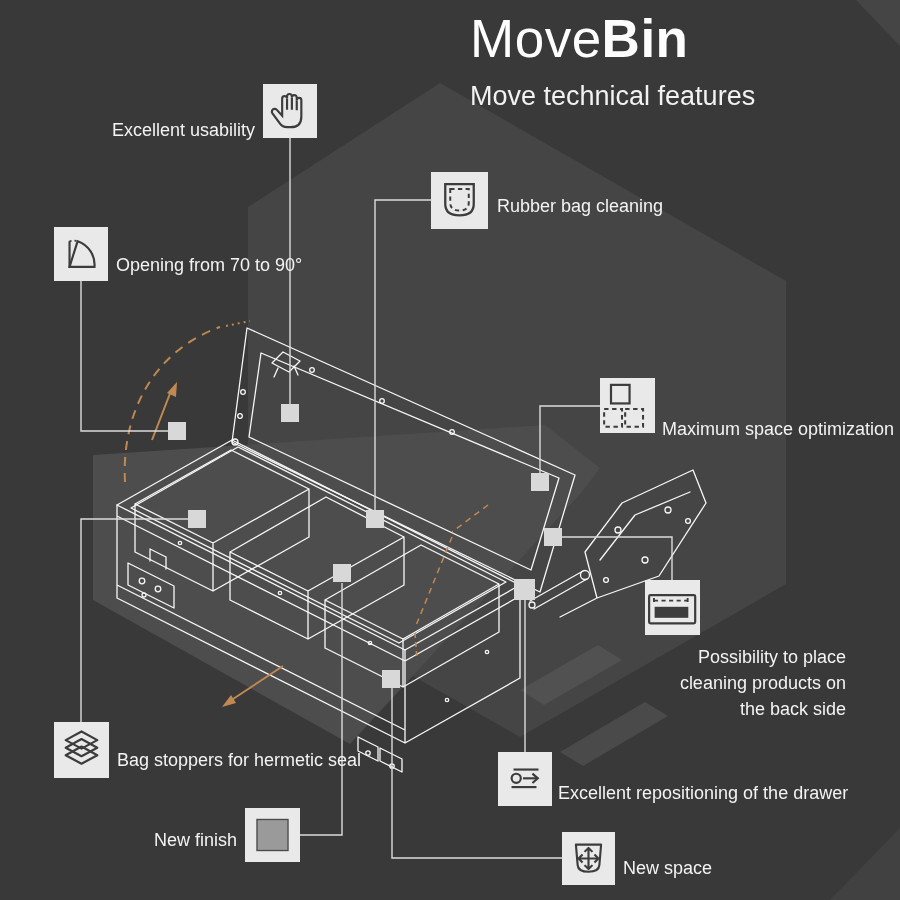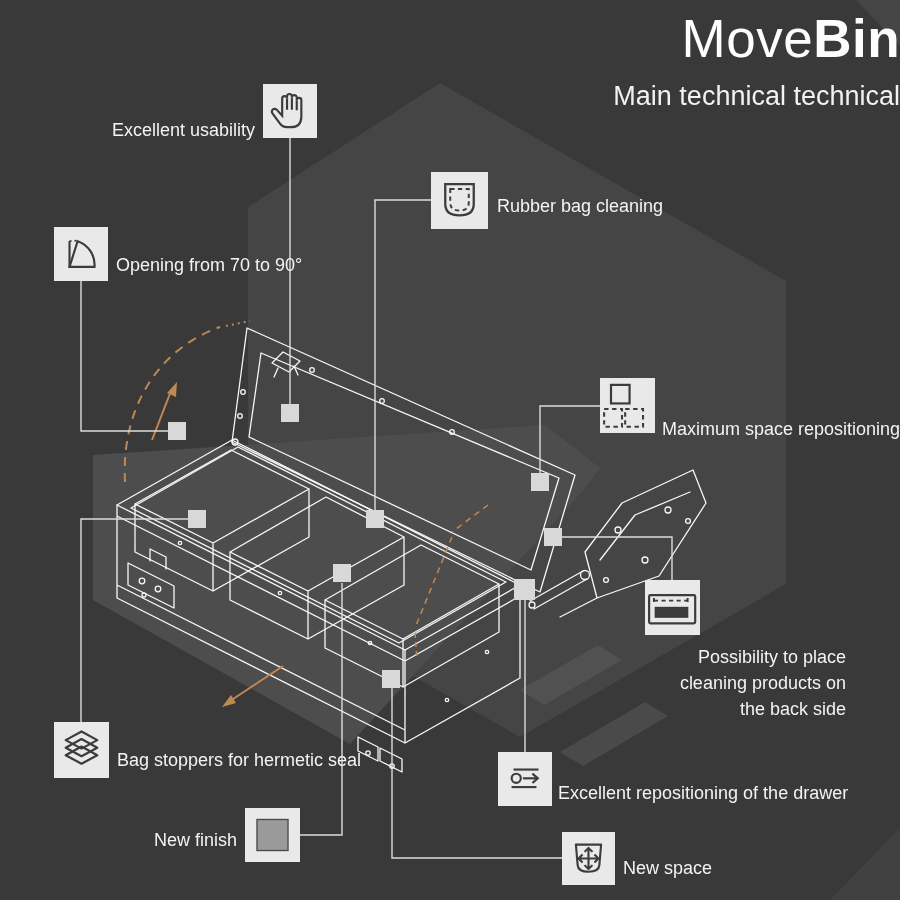--- a/index.html
+++ b/index.html
@@ -2,21 +2,21 @@
 <html><head>
 <meta charset="utf-8">
 <style>
   html,body{margin:0;padding:0;background:#222;}
   .stage{
     position:relative;width:900px;height:900px;overflow:hidden;
     background:#393939;
     font-family:"Liberation Sans",sans-serif;
   }
   .scene{position:absolute;left:0;top:0;width:900px;height:900px;}
-  .header{position:absolute;left:470px;top:10px;width:430px;text-align:right;color:#fff;}
+  .header{position:absolute;left:470px;top:10px;width:430px;text-align:left;color:#fff;}
   .brand{font-size:53px;line-height:58px;font-weight:400;letter-spacing:.5px;color:#fdfdfd;}
   .brand b{font-weight:700;}
   .subtitle{font-size:27px;line-height:30px;margin-top:13px;font-weight:400;color:#f2f2f2;}
   .ibox{
     position:absolute;width:54px;height:54px;background:#e9e9e9;
     display:flex;align-items:center;justify-content:center;box-sizing:border-box;
   }
   .ibox svg{width:100%;height:100%;display:block;}
   .lbl{
     position:absolute;color:#f3f3f3;font-size:18px;line-height:1.45;
@@ -138,21 +138,21 @@
       <rect x="544" y="528" width="18" height="18"></rect>
       <rect x="188" y="510" width="18" height="18"></rect>
       <rect x="333" y="564" width="18" height="18"></rect>
       <rect x="382" y="670" width="18" height="18"></rect>
       <rect x="514" y="579" width="21" height="21"></rect>
     </g>
   </svg>
 
   <div class="header">
     <div class="brand"><span>Move</span><b>Bin</b></div>
-    <div class="subtitle">Main technical technical</div>
+    <div class="subtitle">Move technical features</div>
   </div>
 
   <div class="ibox s-usability">
     <svg viewBox="0 0 40 40" stroke="#3c3c3c" stroke-width="1.6" fill="none">
       <path d="M14.2 20.5 V10.8 a1.8 1.8 0 0 1 3.6 0 V9.2 a1.8 1.8 0 0 1 3.6 0 V10 a1.8 1.8 0 0 1 3.6 0 V12 a1.7 1.7 0 0 1 3.4 0 V24 q0 8 -8 8 h-2.6 q-3.4 0 -5.2 -2.6 l-5.6 -7.6 a2.1 2.1 0 0 1 3.3 -2.6 l3.9 4.3 z"></path>
       <path d="M17.8 10.8 V19 M21.4 10 V19 M25 12 V19.5"></path>
     </svg>
   </div>
   <div class="ibox s-rubber">
     <svg viewBox="0 0 40 40" stroke="#3c3c3c" stroke-width="1.6" fill="none">
@@ -206,20 +206,20 @@
     <svg viewBox="0 0 40 40" stroke="#3c3c3c" stroke-width="1.6" fill="none" stroke-linejoin="round">
       <path d="M10.5 9.5 H29.5 L28.2 25 q-0.4 5 -8.2 5 q-7.8 0 -8.2 -5 z"></path>
       <path d="M20 12.5 V27.5 M17 15 L20 12 L23 15 M17 25 L20 28 L23 25"></path>
       <path d="M13 20 H27 M15.5 17 L12.5 20 L15.5 23 M24.5 17 L27.5 20 L24.5 23"></path>
     </svg>
   </div>
 
   <div class="lbl l-usability">Excellent usability</div>
   <div class="lbl l-rubber">Rubber bag cleaning</div>
   <div class="lbl l-opening">Opening from 70 to 90°</div>
-  <div class="lbl l-maxspace">Maximum space repositioning</div>
+  <div class="lbl l-maxspace">Maximum space optimization</div>
   <div class="lbl l-cleaning">Possibility to place cleaning products on the back side</div>
   <div class="lbl l-hermetic">Bag stoppers for hermetic seal</div>
   <div class="lbl l-reposition">Excellent repositioning of the drawer</div>
   <div class="lbl l-finish">New finish</div>
   <div class="lbl l-design">New space</div>
 
 </div>
 
 </body></html>

